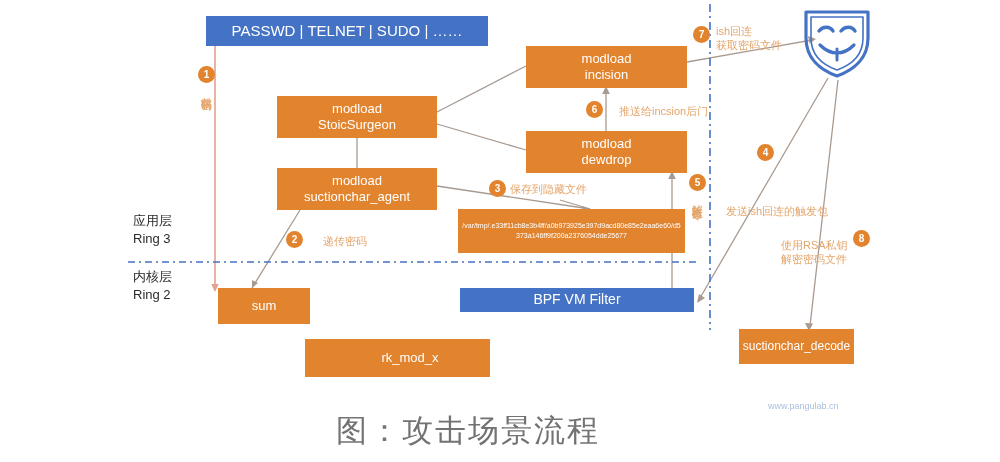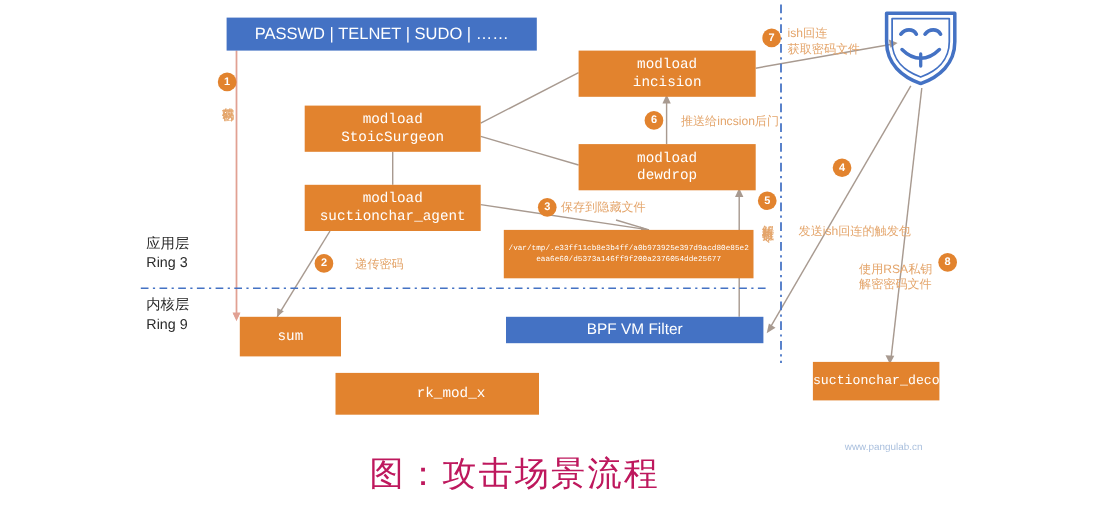--- a/index.html
+++ b/index.html
@@ -12,21 +12,21 @@
   
   .box{
     position:absolute;
     display:flex;align-items:center;justify-content:center;
     text-align:center;
     color:#ffffff;
     line-height:1.22;
     box-sizing:border-box;
     z-index:6;
   }
-  .box.orange{background:#E2832E;font-family:Liberation Mono, monospace;}
+  .box.orange{background:#E2832E;}
   .box.blue{background:#4472C4;}
   .box .btxt{display:block;width:100%;padding:0 4px;}
 
   
   .lbl{
     position:absolute;
     color:#E4A56B;
     font-size:11px;
     line-height:1.3;
     white-space:pre;
@@ -58,21 +58,21 @@
 
   .watermark{
     position:absolute;
     color:#a9bfdd;
     font-size:9px;
     z-index:7;
   }
   .caption{
     position:absolute;
     left:0;width:936px;text-align:center;
-    color:#be185d;
+    color:#737373;
     font-size:31px;
     letter-spacing:2px;
     z-index:9;
   }
   svg.wires{position:absolute;left:0;top:0;width:1000px;height:462px;z-index:2;}
   svg.dashes{position:absolute;left:0;top:0;width:1000px;height:462px;z-index:3;}
 </style>
 </head>
 <body>
 
@@ -185,19 +185,19 @@
       <div class="lbl" style="left: 716px; top: 24px;">ish回连
 获取密码文件</div>
       <div class="marker" style="left: 853px; top: 230px;">8</div>
       <div class="lbl" style="left: 781px; top: 238px;">使用RSA私钥
 解密密码文件</div>
     </div>
   <div id="layers-layer">
       <div class="layer-lbl" style="left: 133px; top: 212px;">应用层
 Ring 3</div>
       <div class="layer-lbl" style="left: 133px; top: 268px;">内核层
-Ring 9</div>
+Ring 2</div>
     </div>
 
   <div class="watermark" style="left:768px;top:401px;">www.pangulab.cn</div>
 
   <div class="caption" style="top:410px;">图：攻击场景流程</div>
 </div>
 
 </body></html>

